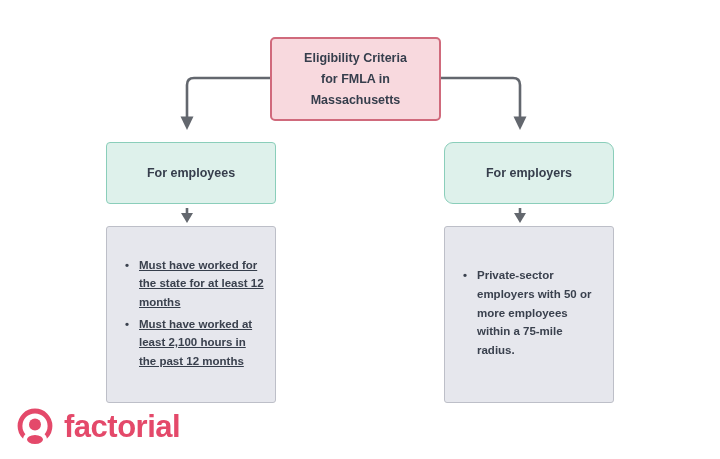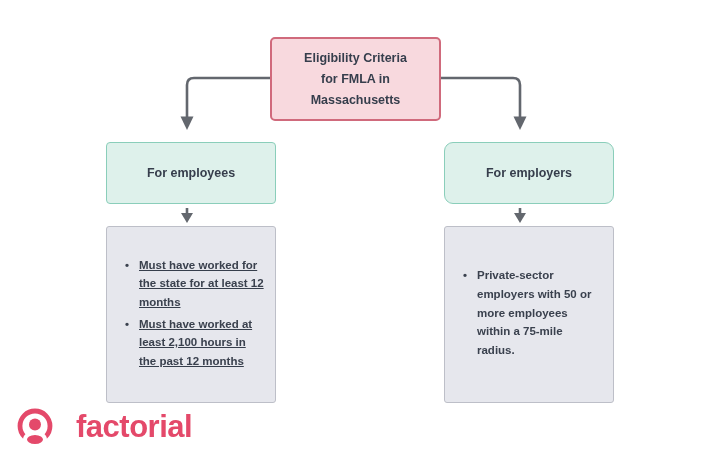--- a/index.html
+++ b/index.html
@@ -62,21 +62,21 @@
     margin-bottom:3px;
   }
   ul.bullets li::before{
     content:"•";
     position:absolute;left:1px;top:0;
     color:#3a414e;
   }
 
   .logo{
     position:absolute;left:14px;top:406px;
-    display:flex;align-items:center;gap:20px;
+    display:flex;align-items:center;gap:8px;
   }
   .logo-word{
     font-size:31px;
     font-weight:bold;
     color:var(--brand);
     letter-spacing:-0.5px;
     line-height:42px;
   }
 </style>
 </head>

